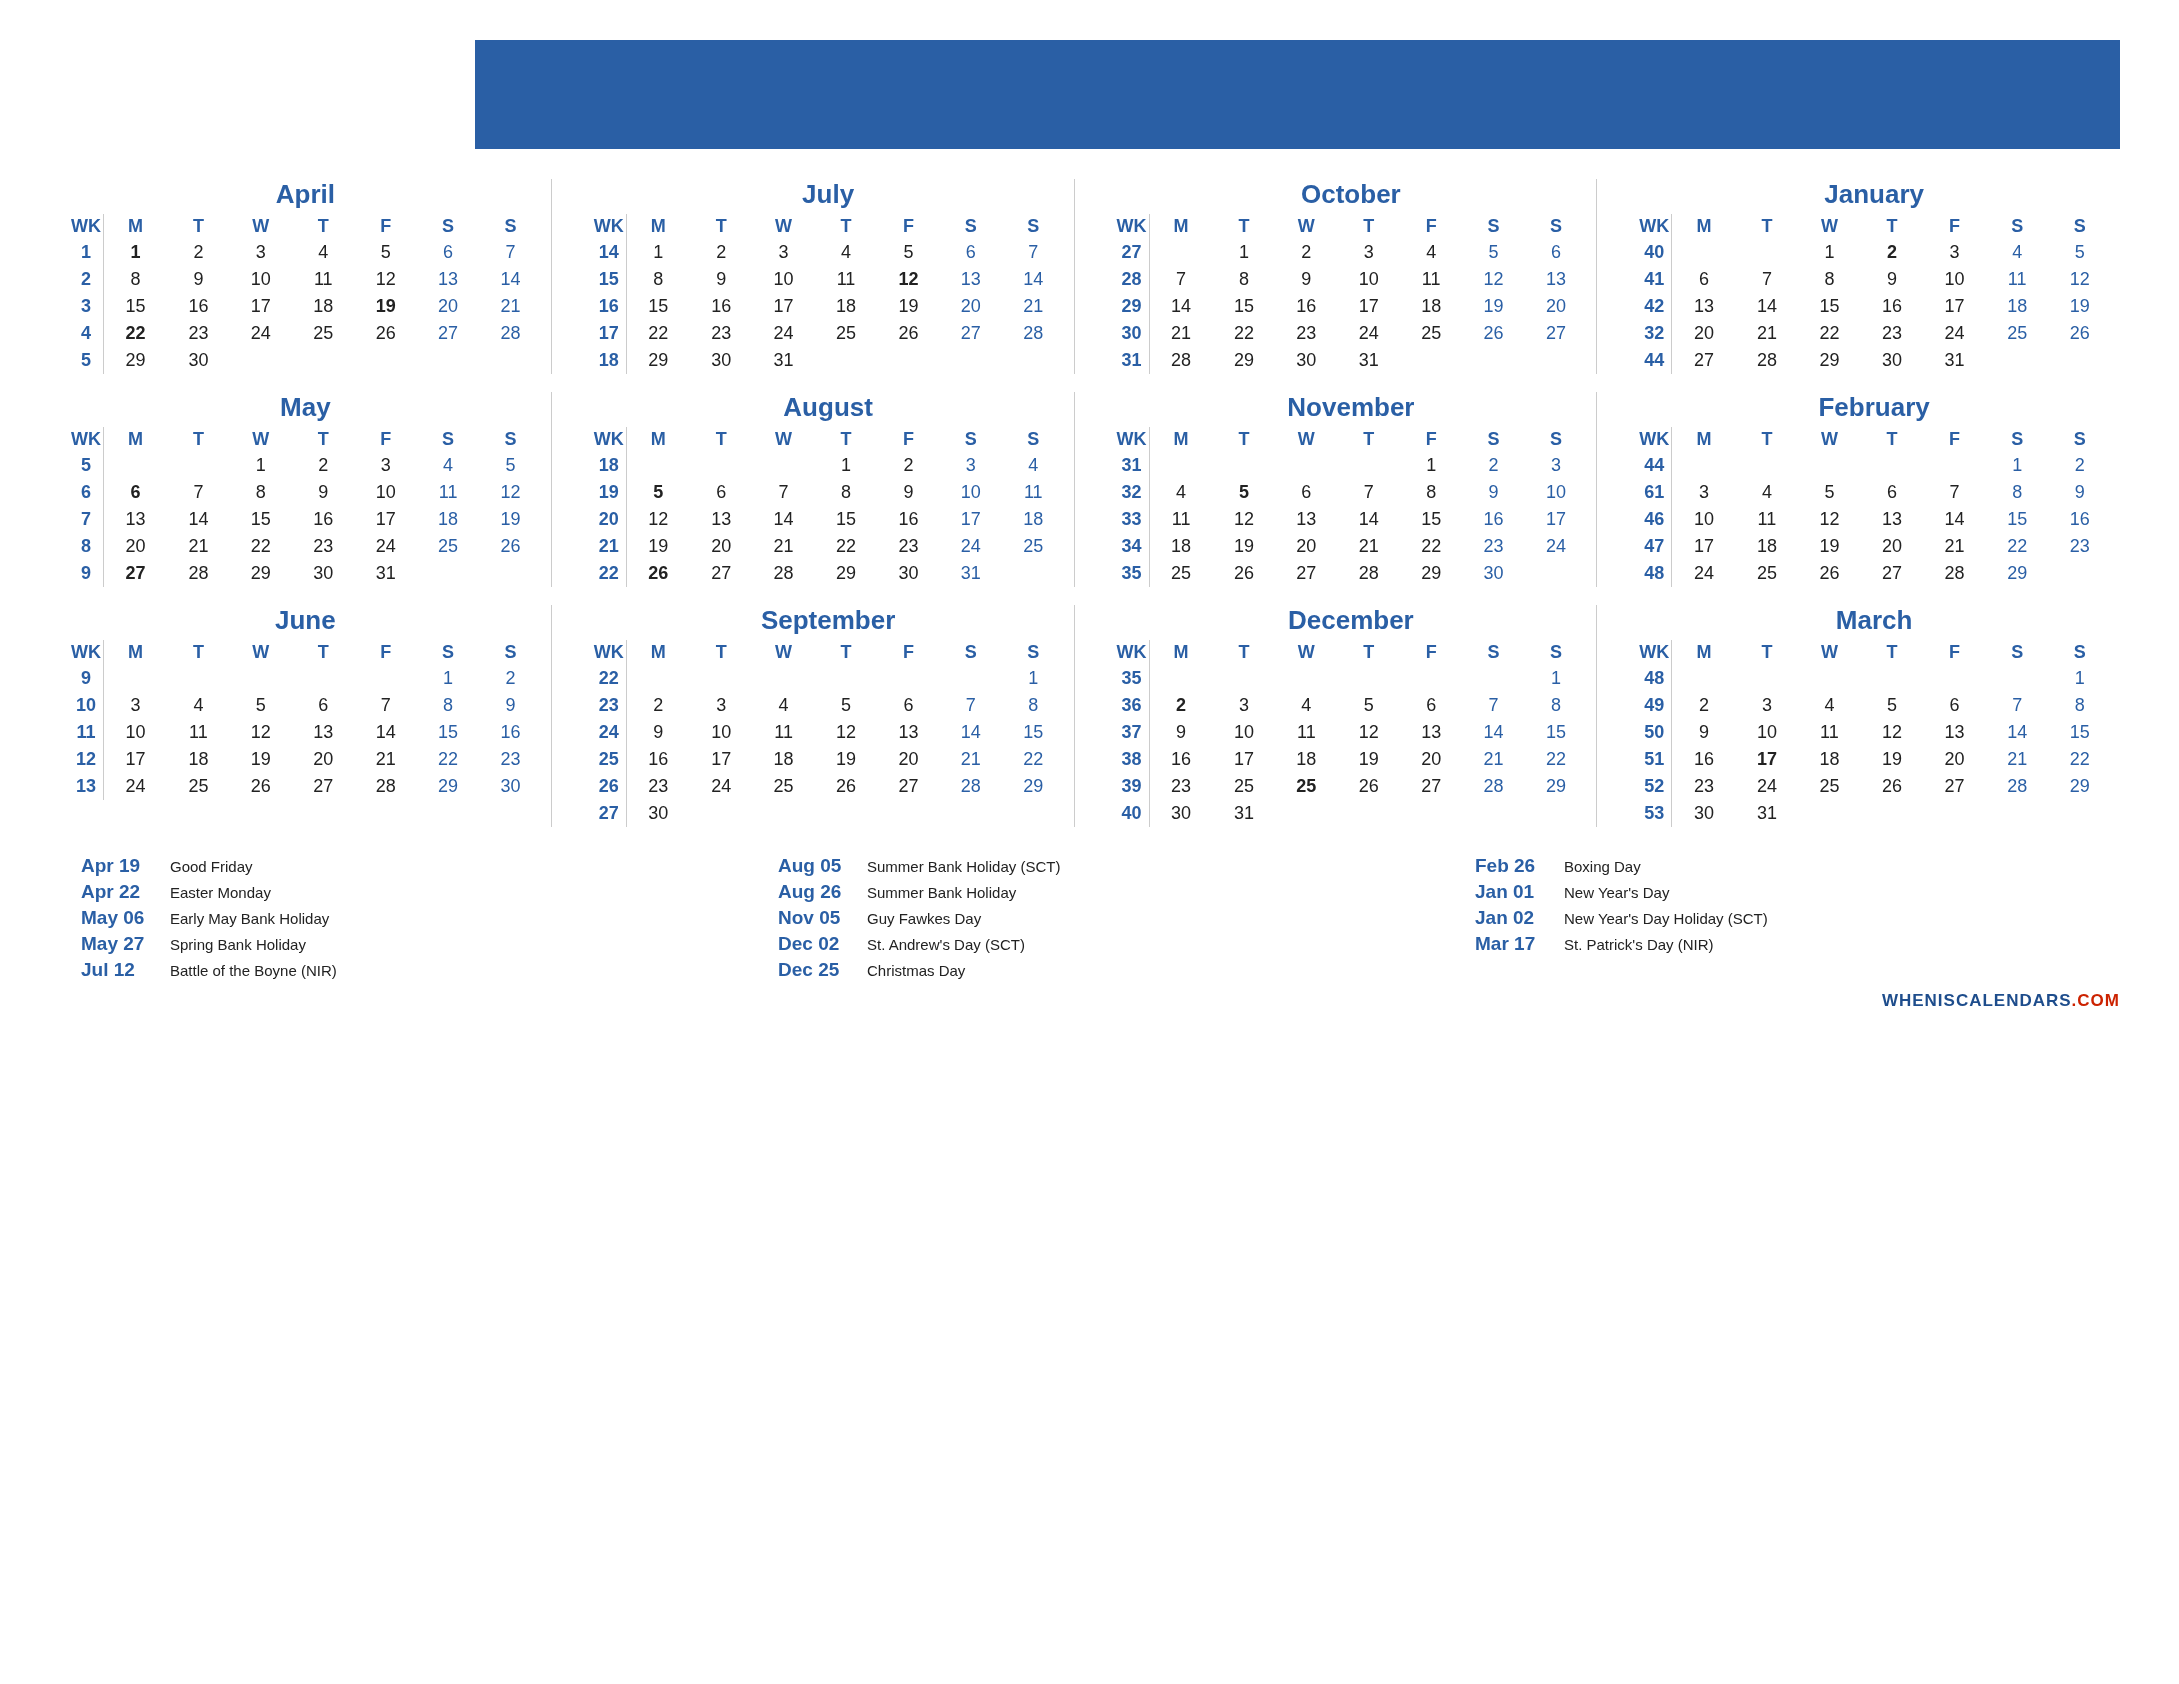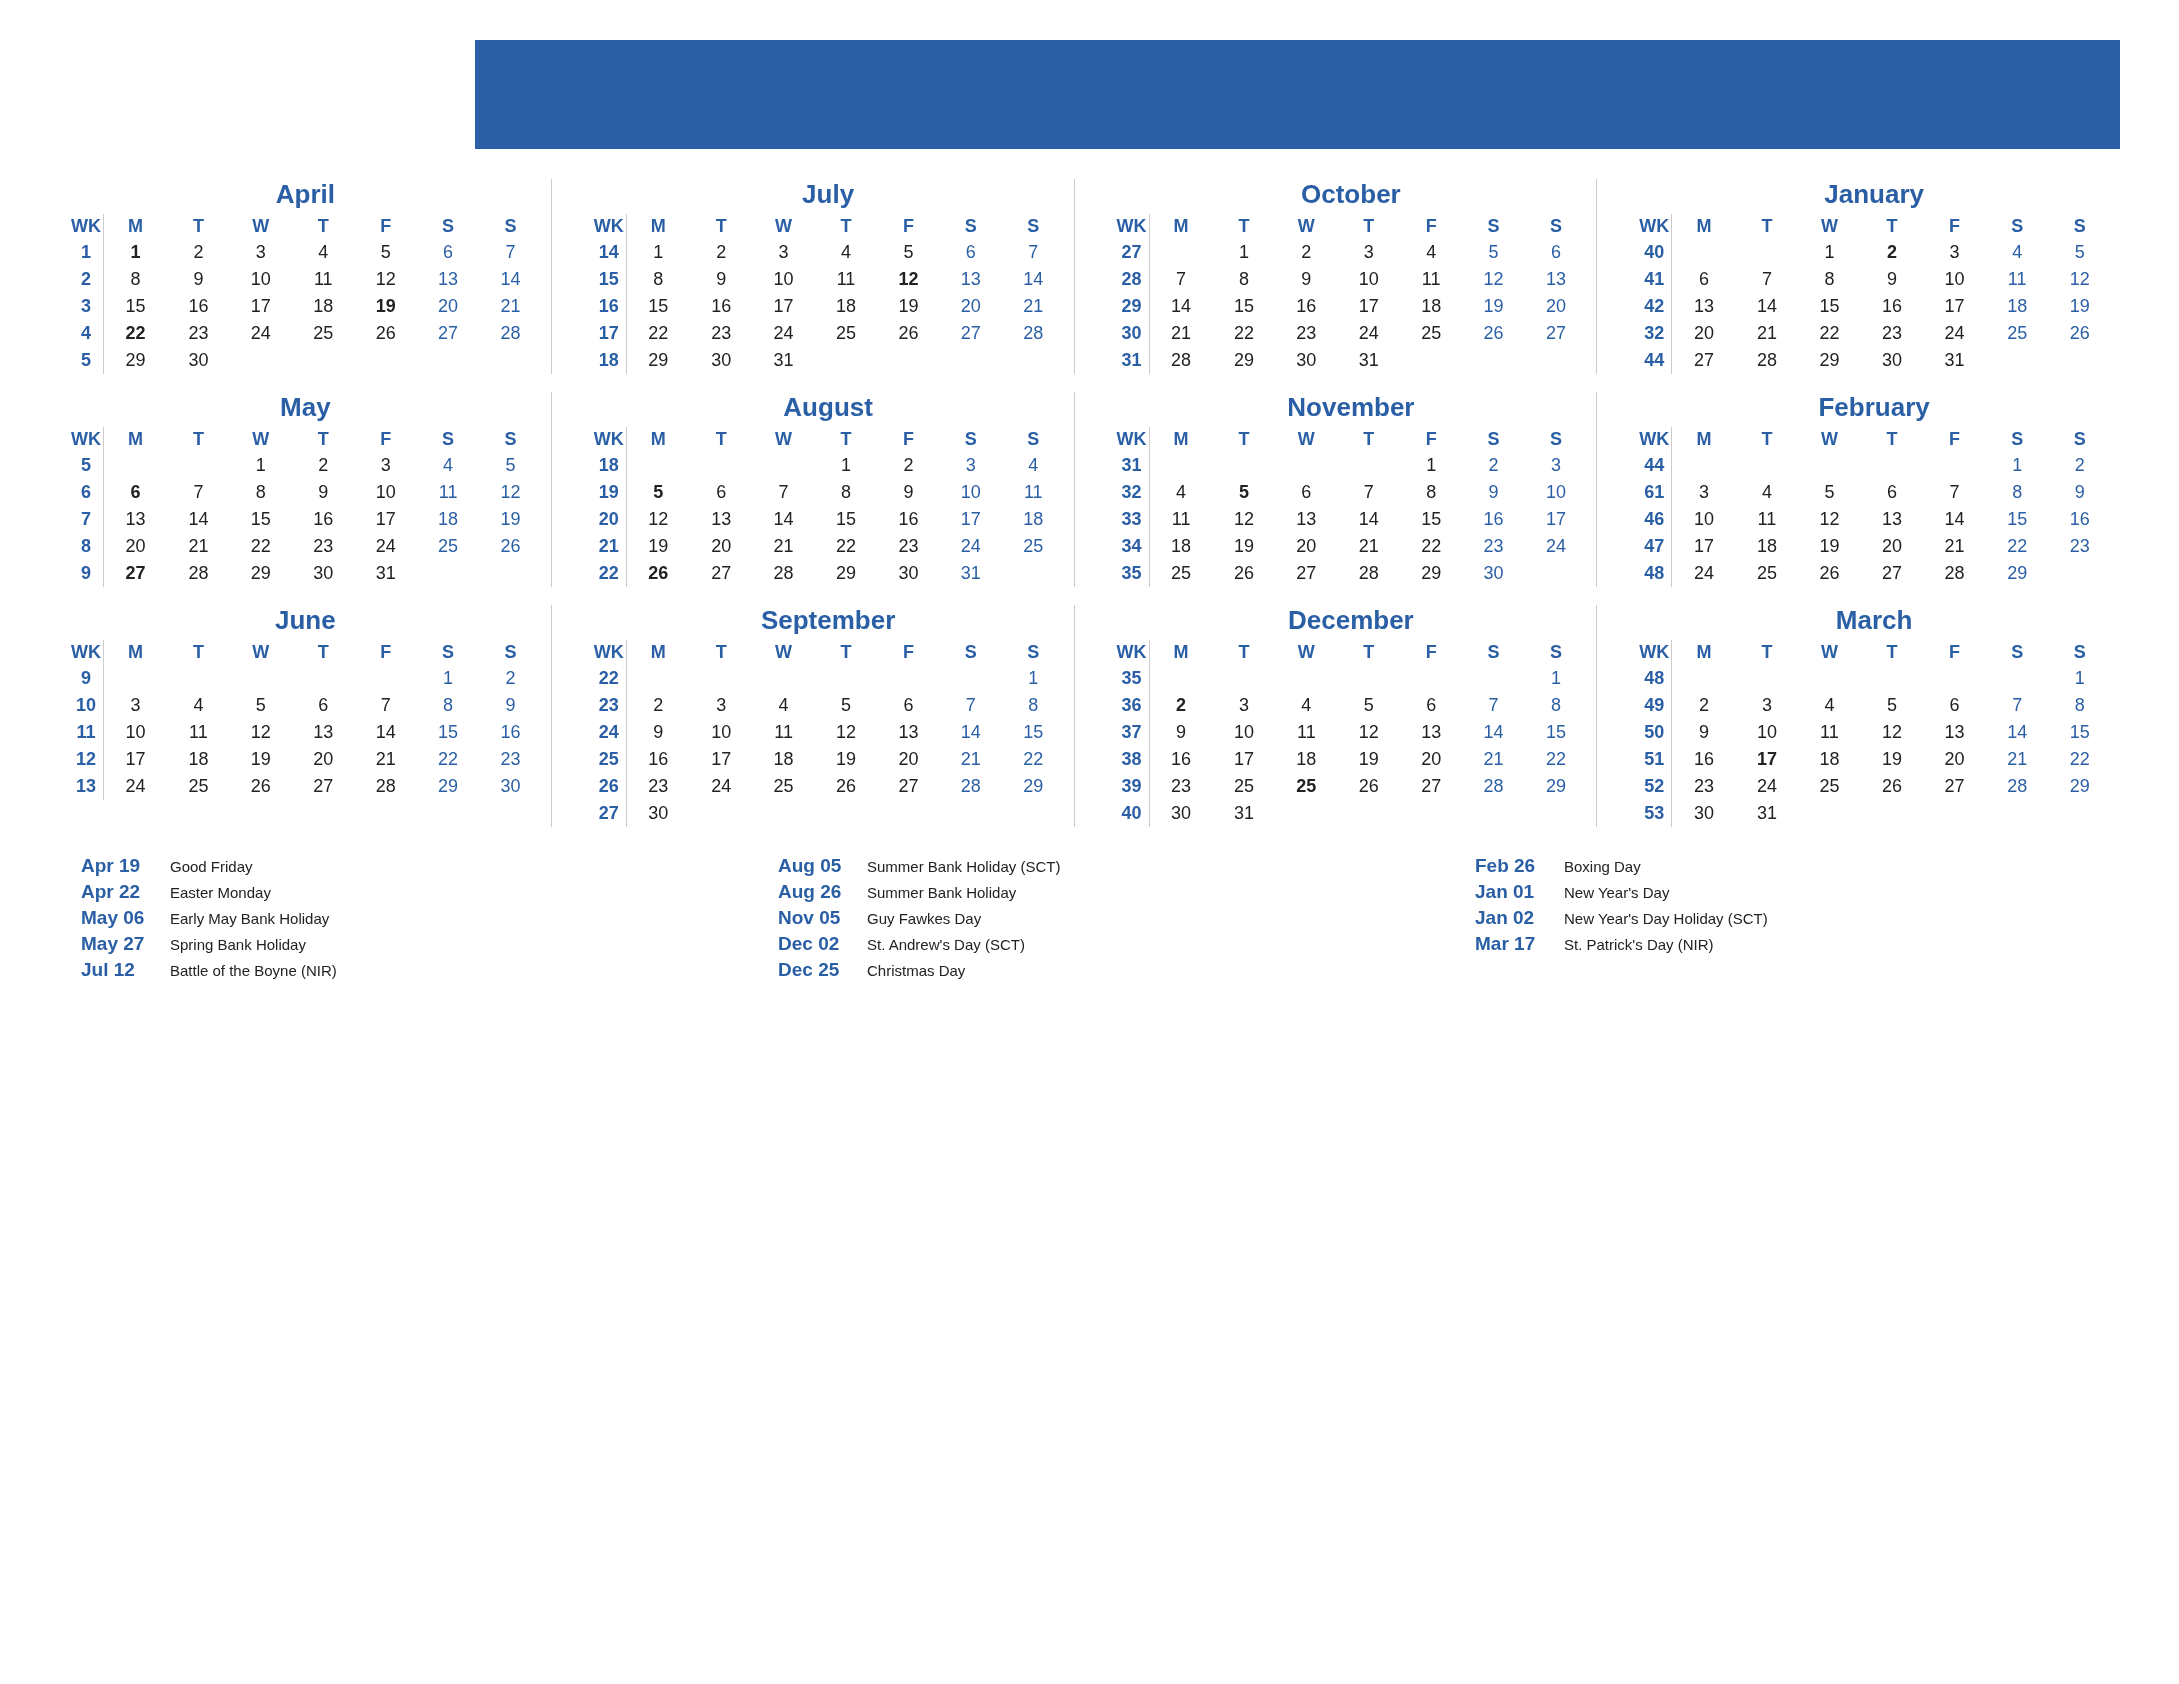--- a/index.html
+++ b/index.html
@@ -1062,14 +1062,15 @@
           <span class="holiday-date">Jan 02</span>
           <span class="holiday-name">New Year's Day Holiday (SCT)</span>
         </div>
         <div class="holiday-row">
           <span class="holiday-date">Mar 17</span>
           <span class="holiday-name">St. Patrick's Day (NIR)</span>
         </div>
       </div>
     </div>
 
+  <div class="footer-brand" id="footer-brand"><span style="color:#1e4d8c;font-weight:700;font-size:17px;">WHENISCALENDARS</span><span style="color:#cc2200;font-weight:700;font-size:17px;">.COM</span></div>
 </div>
 
 
 </body></html>

